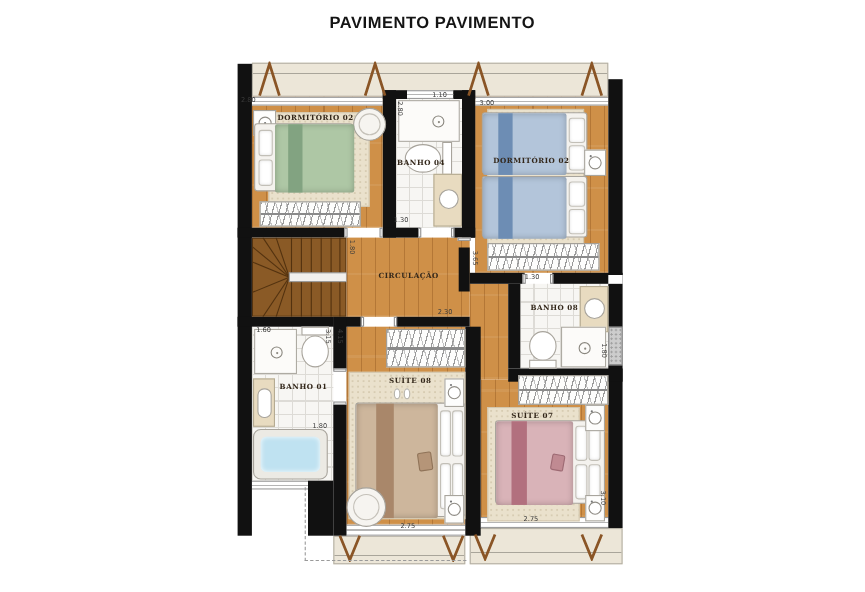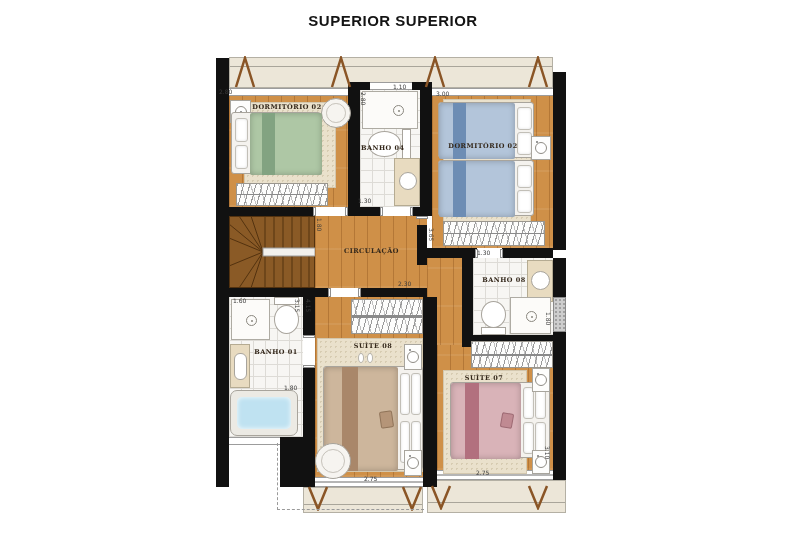--- a/index.html
+++ b/index.html
@@ -46,21 +46,21 @@
   .dim{font-family:"DejaVu Sans",sans-serif;font-size:6px;color:#3c3c3c;white-space:nowrap;line-height:1;}
   .dimv{writing-mode:vertical-rl;}
   .jambH{width:3px;height:9px;background:#fff;border:1px solid #8f8f8f;box-sizing:border-box;}
   .jambV{width:12px;height:3px;background:#fff;border:1px solid #8f8f8f;box-sizing:border-box;}
   .dashedproj{border-left:1px dashed #9a9a9a;border-bottom:1px dashed #9a9a9a;}
   svg{display:block;}
 </style>
 </head>
 <body>
 
-<h1 class="title">SUPERIOR SUPERIOR</h1>
+<h1 class="title">PAVIMENTO PAVIMENTO</h1>
 
 <div class="abs" style="left:0;top:0;width:786px;height:538px;">
 
   <div class="abs balcony" style="left:229px;top:57px;width:324px;height:31px;"></div>
   <div class="abs balcony bottom" style="left:303px;top:487px;width:120px;height:26px;"></div>
   <div class="abs balcony bottom" style="left:427px;top:480px;width:139px;height:33px;"></div>
 
   <div class="abs wood" style="left:229px;top:88px;width:119px;height:119px;"></div>
   <div class="abs wood" style="left:432px;top:88px;width:121px;height:160px;"></div>
   <div class="abs wood" style="left:315px;top:216px;width:112px;height:72px;"></div>

